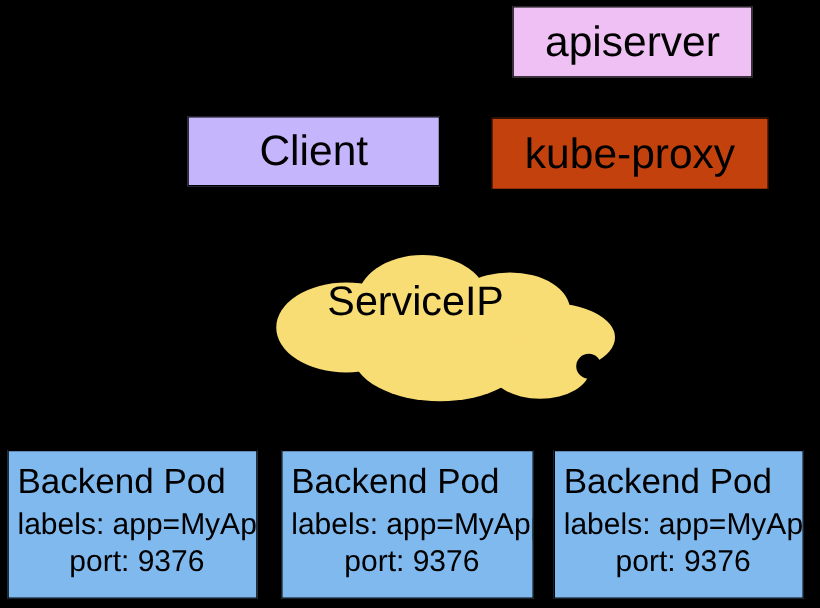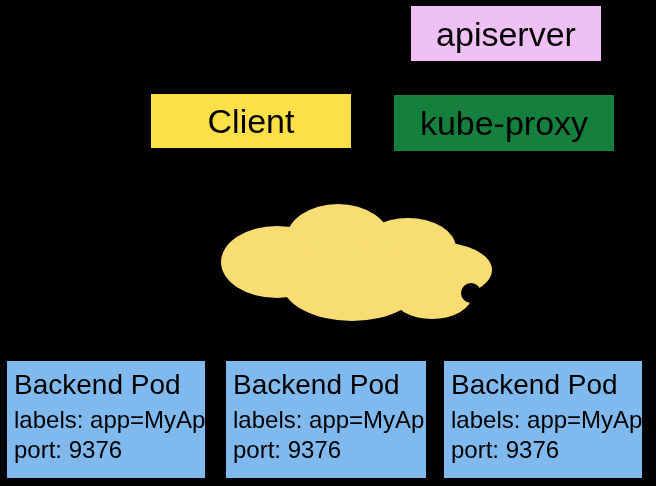--- a/index.html
+++ b/index.html
@@ -64,52 +64,53 @@
   .pod-title {
     font-size: 28px;
     line-height: 38px;
     white-space: nowrap;
   }
   .pod-line {
     font-size: 24px;
     line-height: 31px;
     white-space: nowrap;
   }
-  .pod-line.port { line-height: 30px; }
+  .pod-line.port { line-height: 30px; text-align: center; }
 </style>
 </head>
 <body>
 
 <div class="canvas" style="background: rgb(0, 0, 0);">
 
   <div class="node node-apiserver" style="background: rgb(238, 192, 243); justify-content: center;">
     <span>apiserver</span>
   </div>
 
-  <div class="node node-client" style="background: #fde047;">
+  <div class="node node-client" style="background: #c4b5fd;">
     <span>Client</span>
   </div>
 
-  <div class="node node-kubeproxy" style="background: #15803d;">
+  <div class="node node-kubeproxy" style="background: #c2410c;">
     <span>kube-proxy</span>
   </div>
 
   <svg class="cloud-svg" viewBox="0 0 656 486" xmlns="http://www.w3.org/2000/svg" aria-hidden="true">
     <g>
       <ellipse cx="277" cy="262" rx="56" ry="36" fill="#f8dc74"></ellipse>
       <ellipse cx="338" cy="240" rx="52" ry="36" fill="#f8dc74"></ellipse>
       <ellipse cx="408" cy="248" rx="48" ry="30" fill="#f8dc74"></ellipse>
       <ellipse cx="437" cy="270" rx="55" ry="28" fill="#f8dc74"></ellipse>
       <ellipse cx="352" cy="283" rx="70" ry="38" fill="#f8dc74"></ellipse>
       <ellipse cx="432" cy="295" rx="40" ry="24" fill="#f8dc74"></ellipse>
       <circle cx="471" cy="293" r="10" fill="#000000"></circle>
     </g>
   </svg>
 
   <div class="cloud-text">
+    <div>ServiceIP</div>
   </div>
 
   <div class="pod pod-1" style="background: rgb(128, 185, 238);">
     <div class="pod-title">Backend Pod</div>
     <div class="pod-line">labels: app=MyApp</div>
     <div class="pod-line port">port: 9376</div>
   </div>
 
   <div class="pod pod-2" style="background: rgb(128, 185, 238);">
     <div class="pod-title">Backend Pod</div>

